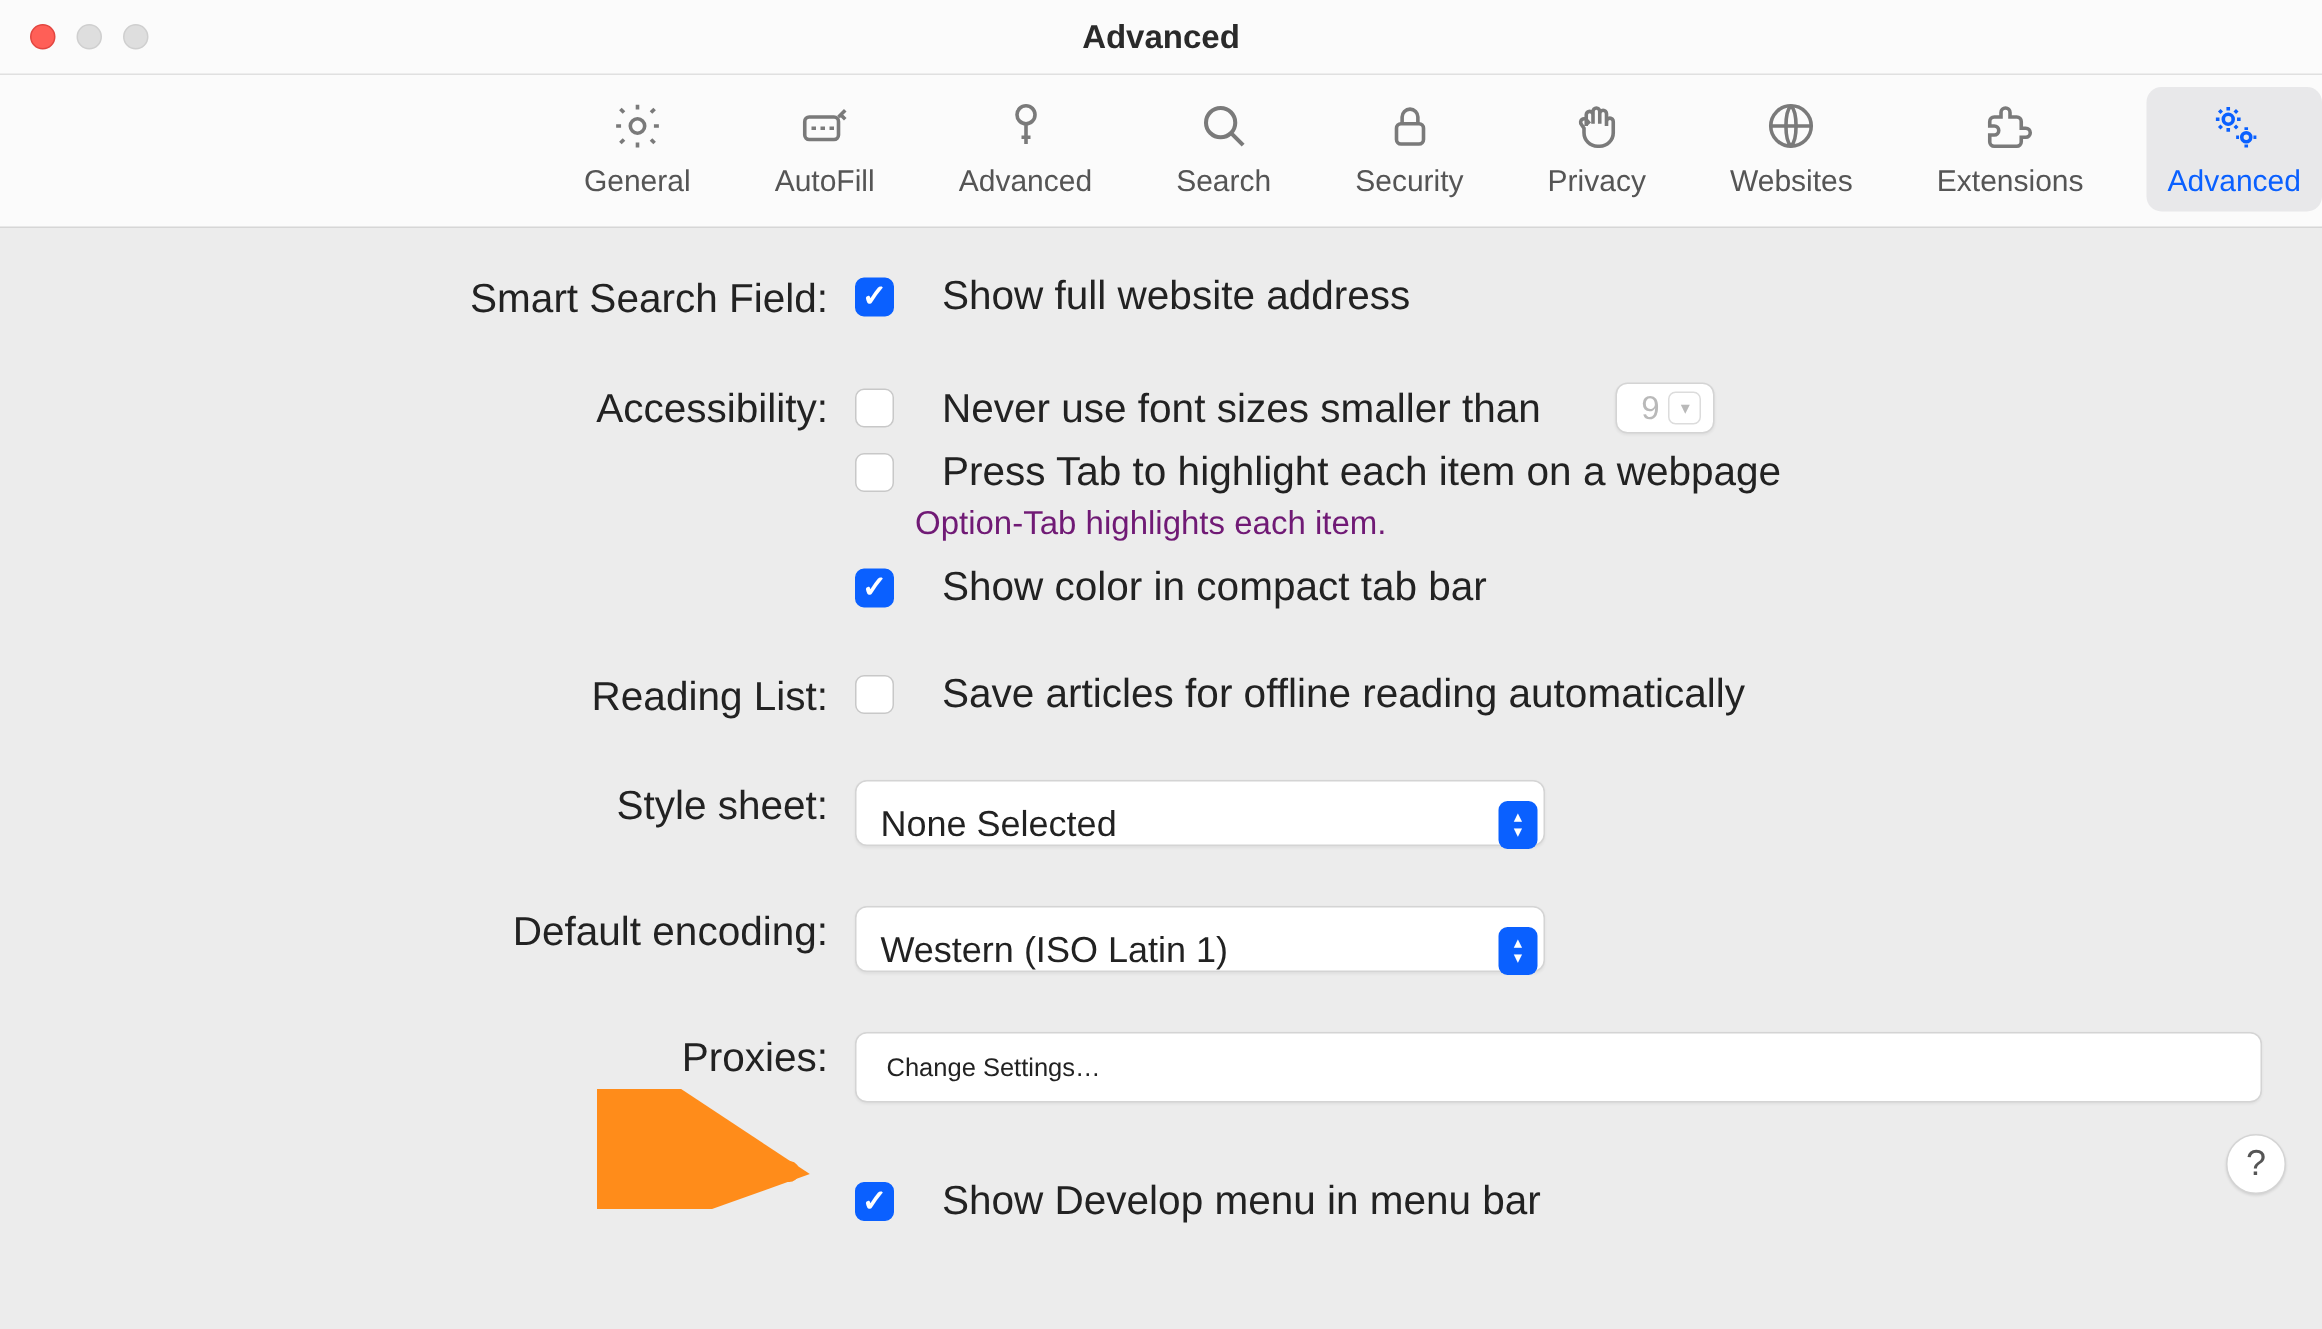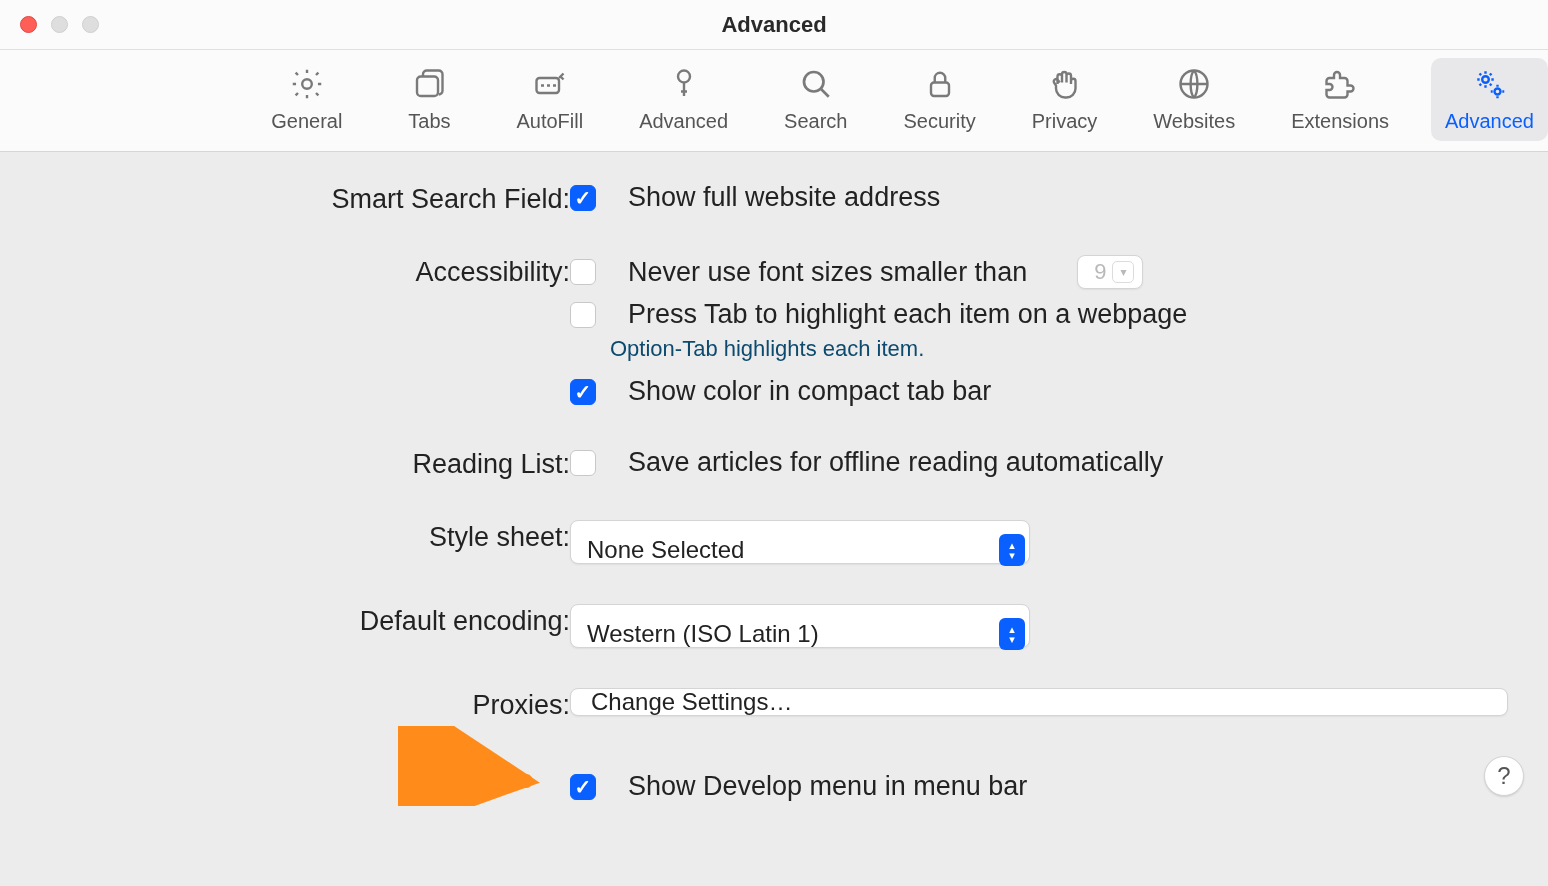--- a/index.html
+++ b/index.html
@@ -48,52 +48,52 @@
   .content {
     padding: 30px 40px 30px 40px;
   }
   .row {
     display: flex; align-items: flex-start;
     margin-bottom: 12px;
   }
   .row-label {
     width: 530px; text-align: right;
     font-size: 27px; color: #222;
-    padding-top: 2px; 
+    padding-top: 2px; padding-right: 18px;
   }
   .row-body { flex: 1; display: flex; flex-direction: column; gap: 10px; }
   .chk-line { display: flex; align-items: center; gap: 32px; }
   .chk {
     width: 26px; height: 26px; border-radius: 6px;
     border: 1px solid #c8c8c8; background: #fff;
     display: inline-flex; align-items: center; justify-content: center;
     flex-shrink: 0;
   }
   .chk.checked { background: #0a60ff; border-color: #0a60ff; }
   .chk.checked::after { content: "✓"; color: #fff; font-size: 20px; font-weight: 800; }
   .chk-text { font-size: 27px; color: #222; }
-  .help-text { font-size: 22px; color: #0c4a6e; margin-left: 40px; margin-top: -4px; margin-bottom: 4px; }
+  .help-text { font-size: 22px; color: #701a75; margin-left: 40px; margin-top: -4px; margin-bottom: 4px; }
   .spacer { height: 28px; }
   .select {
     background: #fff; border: 1px solid #d4d4d4; border-radius: 8px;
     box-shadow: 0 1px 2px rgba(0,0,0,.06);
     display: flex; align-items: center; justify-content: space-between;
     height: 44px; width: 460px; padding: 16px 4px 0 16px;
     font-size: 24px; color: #222;
   }
   .select .stepper {
     width: 26px; height: 32px; background: #0a60ff; border-radius: 6px;
     display: flex; flex-direction: column; align-items: center; justify-content: center;
   }
   .select .stepper::before { content: "▴"; color:#fff; font-size:11px; line-height:10px; }
   .select .stepper::after  { content: "▾"; color:#fff; font-size:11px; line-height:10px; }
   .btn {
     background:#fff; border:1px solid #d4d4d4; border-radius:8px;
     box-shadow:0 1px 2px rgba(0,0,0,.06);
-    height:28px; padding:0 20px; font-size:24px; color:#222;
+    height:47px; padding:0 20px; font-size:17px; color:#222;
     display:inline-flex; align-items:center;
   }
   .numchip {
     display:inline-flex; align-items:center; gap:6px;
     background:#fff; border:1px solid #d4d4d4; border-radius:8px;
     box-shadow:0 1px 2px rgba(0,0,0,.06);
     height:34px; padding:0 8px 0 16px; margin-left:18px;
     color:#b9b9b9; font-size:22px;
   }
   .numchip .dd {
@@ -126,27 +126,20 @@
   <div class="title">Advanced</div>
 </div>
 
 <div class="toolbar">
   <div class="tab">
     <svg viewBox="0 0 24 24" fill="none" stroke="#7a7a7a" stroke-width="1.6">
         <circle cx="12" cy="12" r="3.2"></circle>
         <path d="M12 2.5v2.2M12 19.3v2.2M4.4 4.4l1.6 1.6M18 18l1.6 1.6M2.5 12h2.2M19.3 12h2.2M4.4 19.6l1.6-1.6M18 6l1.6-1.6"></path>
       </svg>
     <span class="tab-label">General</span>
-  </div>
-  <div class="tab">
-    <svg viewBox="0 0 24 24" fill="none" stroke="#7a7a7a" stroke-width="1.6">
-        <rect x="4" y="7" width="14" height="13" rx="2.5"></rect>
-        <path d="M8 7V5.5A2.5 2.5 0 0 1 10.5 3h8A2.5 2.5 0 0 1 21 5.5v11a2.5 2.5 0 0 1-2.5 2.5"></path>
-      </svg>
-    <span class="tab-label">Tabs</span>
   </div>
   <div class="tab">
     <svg viewBox="0 0 24 24" fill="none" stroke="#7a7a7a" stroke-width="1.6">
         <rect x="3" y="8" width="15" height="10" rx="2"></rect>
         <path d="M6 13h2M10 13h2M14 13h2M18 8l3-3M19 7l2 2"></path>
       </svg>
     <span class="tab-label">AutoFill</span>
   </div>
   <div class="tab">
     <svg viewBox="0 0 24 24" fill="none" stroke="#7a7a7a" stroke-width="1.6">

